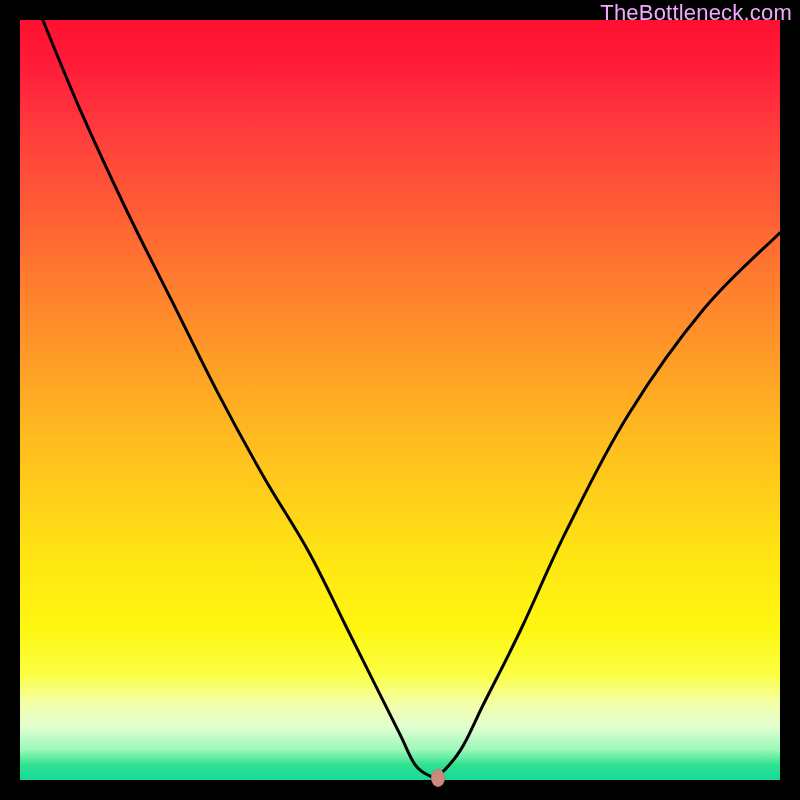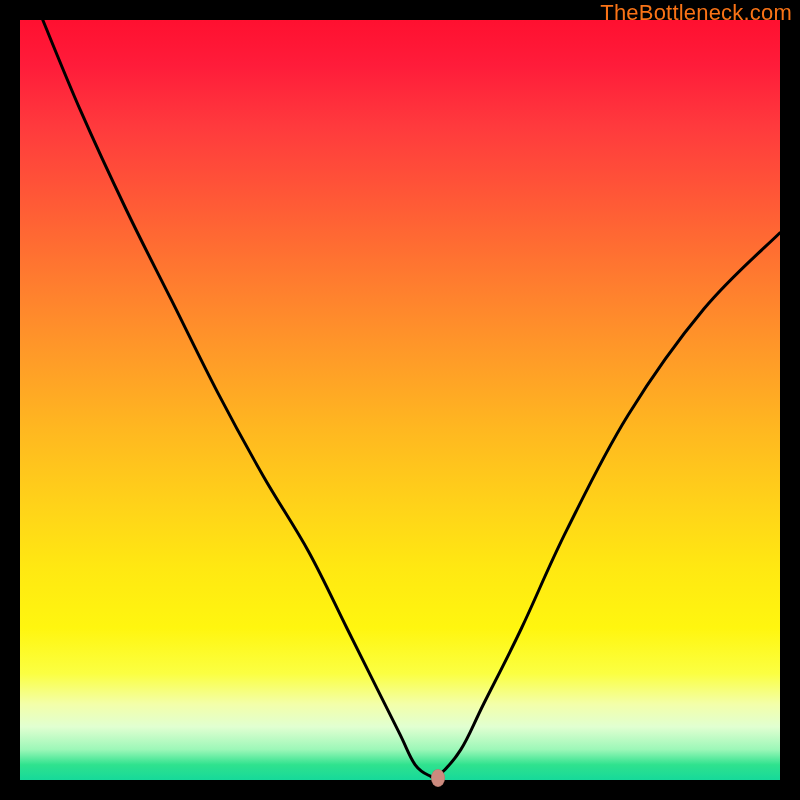--- a/index.html
+++ b/index.html
@@ -58,21 +58,21 @@
     height: 18px;
     border-radius: 50% / 50%;
     background: #cc8a7e;
     box-shadow: 0 0 0 0.5px rgba(0,0,0,0.15) inset;
     transform: translate(-50%, -50%);
   }
   .watermark {
     position: absolute;
     top: 0px;
     right: 8px;
-    color: #f97316;
+    color: #f0abfc;
     font-size: 22px;
     letter-spacing: 0.2px;
     user-select: none;
   }
 </style>
 </head>
 <body>
 
 <div class="frame">
   <div class="plot">

